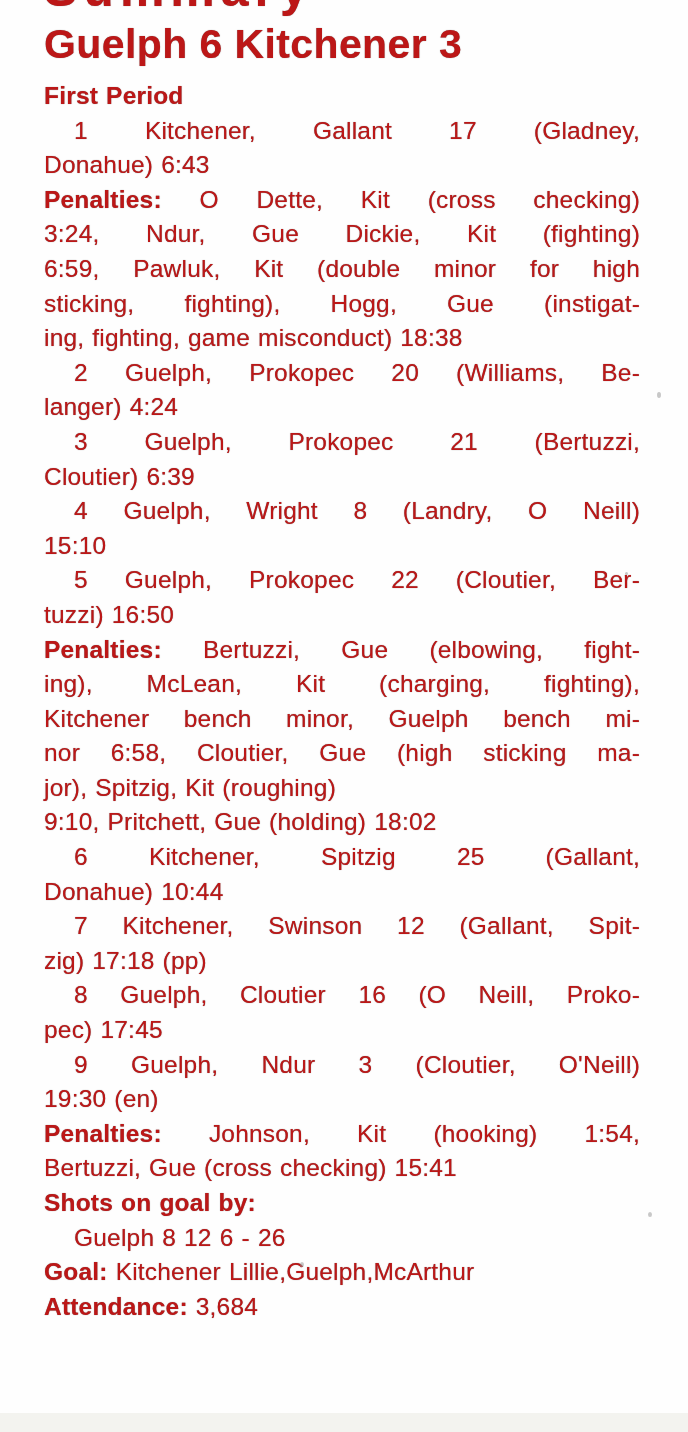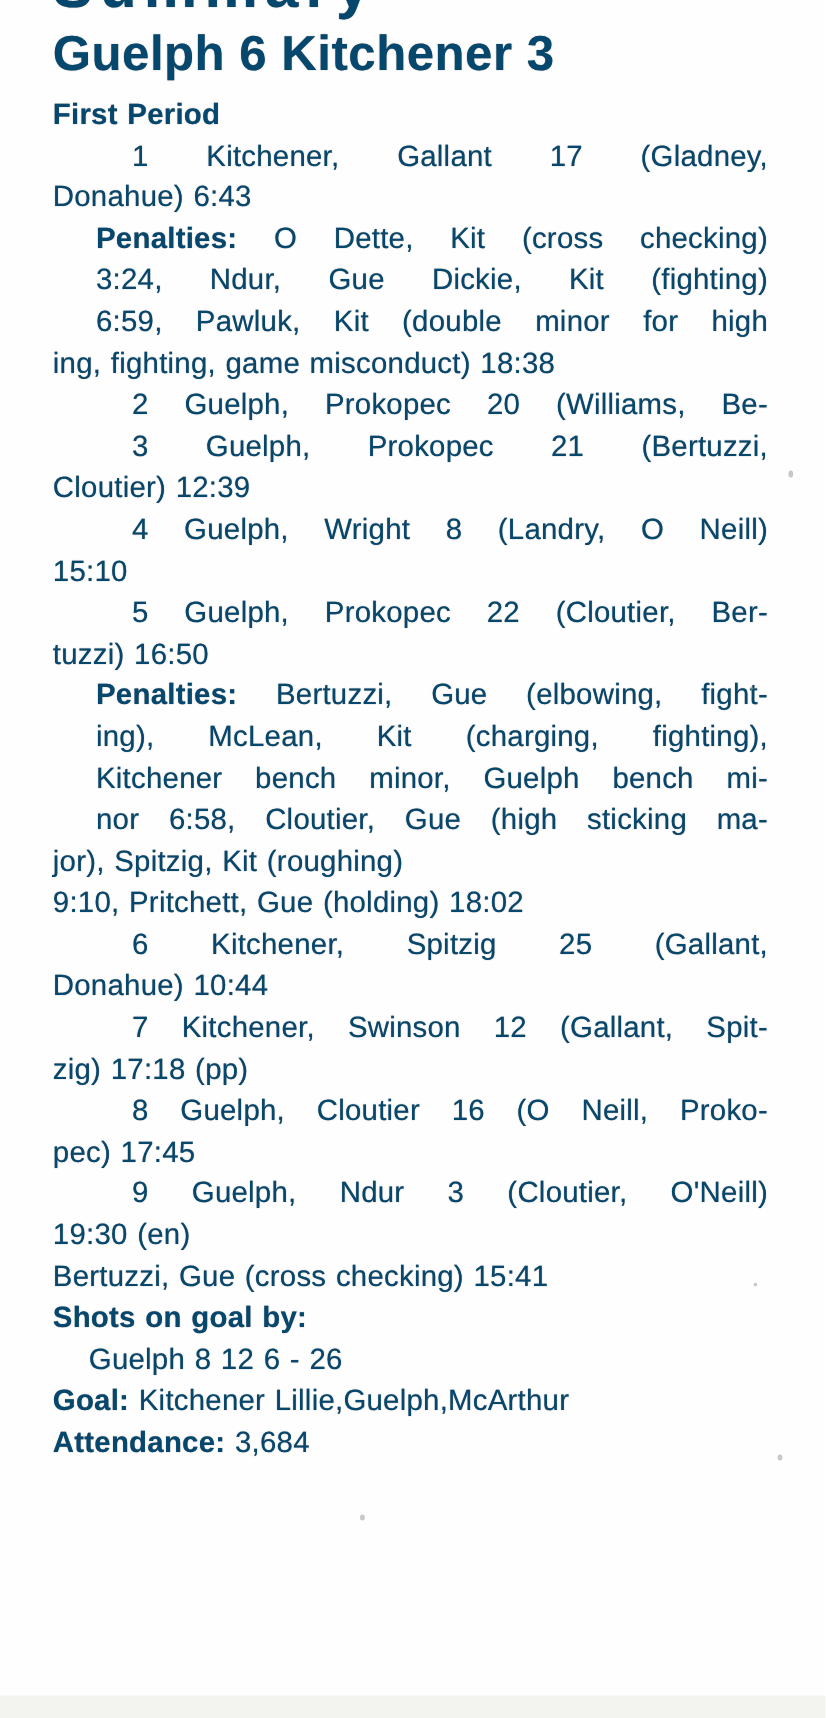--- a/index.html
+++ b/index.html
@@ -7,21 +7,21 @@
     padding: 0;
     background: #ffffff;
   }
   .page {
     position: relative;
     width: 688px;
     height: 1432px;
     background: #fefefe;
     overflow: hidden;
     font-family: "Liberation Sans", "DejaVu Sans", sans-serif;
-    color: #0c4a6e;
+    color: #b91c1c;
   }
   .content {
     position: absolute;
     left: 44px;
     top: 0;
     width: 596px;
     filter: blur(0.28px) contrast(1.05);
     text-shadow: 0 0 0.9px rgba(15,15,15,0.55);
   }
   
@@ -48,21 +48,21 @@
   }
   .ln {
     font-size: 24.5px;
     line-height: 34.6px;
     letter-spacing: 0.2px;
     word-spacing: 1px;
     white-space: normal;
   }
   .sec { font-weight: 700; }
   .b   { font-weight: 700; }
-  .j   { text-align: justify; text-align-last: justify; margin-left: 36px; }
+  .j   { text-align: justify; text-align-last: justify; }
   .ind { text-indent: 30px; }
   
   .speck {
     position: absolute;
     background: #9a9a9a;
     border-radius: 50%;
     opacity: 0.55;
   }
   .bottom-strip {
     position: absolute;
@@ -82,42 +82,45 @@
     </div>
 
     <div class="title">Guelph 6 Kitchener 3</div>
 
     <div class="ln sec"><span class="b">First Period</span><span></span></div>
     <div class="ln j ind"><span class="b"></span><span>1 Kitchener, Gallant 17 (Gladney,</span></div>
     <div class="ln"><span class="b"></span><span>Donahue) 6:43</span></div>
     <div class="ln j"><span class="b">Penalties:</span><span> O Dette, Kit (cross checking)</span></div>
     <div class="ln j"><span class="b"></span><span>3:24, Ndur, Gue Dickie, Kit (fighting)</span></div>
     <div class="ln j"><span class="b"></span><span>6:59, Pawluk, Kit (double minor for high</span></div>
+    <div class="ln j"><span class="b"></span><span>sticking, fighting), Hogg, Gue (instigat-</span></div>
     <div class="ln"><span class="b"></span><span>ing, fighting, game misconduct) 18:38</span></div>
     <div class="ln j ind"><span class="b"></span><span>2 Guelph, Prokopec 20 (Williams, Be-</span></div>
+    <div class="ln"><span class="b"></span><span>langer) 4:24</span></div>
     <div class="ln j ind"><span class="b"></span><span>3 Guelph, Prokopec 21 (Bertuzzi,</span></div>
-    <div class="ln"><span class="b"></span><span>Cloutier) 12:39</span></div>
+    <div class="ln"><span class="b"></span><span>Cloutier) 6:39</span></div>
     <div class="ln j ind"><span class="b"></span><span>4 Guelph, Wright 8 (Landry, O Neill)</span></div>
     <div class="ln"><span class="b"></span><span>15:10</span></div>
     <div class="ln j ind"><span class="b"></span><span>5 Guelph, Prokopec 22 (Cloutier, Ber-</span></div>
     <div class="ln"><span class="b"></span><span>tuzzi) 16:50</span></div>
     <div class="ln j"><span class="b">Penalties:</span><span> Bertuzzi, Gue (elbowing, fight-</span></div>
     <div class="ln j"><span class="b"></span><span>ing), McLean, Kit (charging, fighting),</span></div>
     <div class="ln j"><span class="b"></span><span>Kitchener bench minor, Guelph bench mi-</span></div>
     <div class="ln j"><span class="b"></span><span>nor 6:58, Cloutier, Gue (high sticking ma-</span></div>
     <div class="ln"><span class="b"></span><span>jor), Spitzig, Kit (roughing)</span></div>
     <div class="ln"><span class="b"></span><span>9:10, Pritchett, Gue (holding) 18:02</span></div>
     <div class="ln j ind"><span class="b"></span><span>6 Kitchener, Spitzig 25 (Gallant,</span></div>
     <div class="ln"><span class="b"></span><span>Donahue) 10:44</span></div>
     <div class="ln j ind"><span class="b"></span><span>7 Kitchener, Swinson 12 (Gallant, Spit-</span></div>
     <div class="ln"><span class="b"></span><span>zig) 17:18 (pp)</span></div>
     <div class="ln j ind"><span class="b"></span><span>8 Guelph, Cloutier 16 (O Neill, Proko-</span></div>
     <div class="ln"><span class="b"></span><span>pec) 17:45</span></div>
     <div class="ln j ind"><span class="b"></span><span>9 Guelph, Ndur 3 (Cloutier, O'Neill)</span></div>
     <div class="ln"><span class="b"></span><span>19:30 (en)</span></div>
+    <div class="ln j"><span class="b">Penalties:</span><span> Johnson, Kit (hooking) 1:54,</span></div>
     <div class="ln"><span class="b"></span><span>Bertuzzi, Gue (cross checking) 15:41</span></div>
     <div class="ln"><span class="b">Shots on goal by:</span><span></span></div>
     <div class="ln ind"><span class="b"></span><span>Guelph 8 12 6 - 26</span></div>
     <div class="ln"><span class="b">Goal:</span><span> Kitchener Lillie,Guelph,McArthur</span></div>
     <div class="ln"><span class="b">Attendance:</span><span> 3,684</span></div>
 
   </div>
 
   <div class="speck" style="left:657px; top:392px; width:4px; height:6px;"></div>
   <div class="speck" style="left:625px; top:572px; width:3px; height:3px;"></div>

